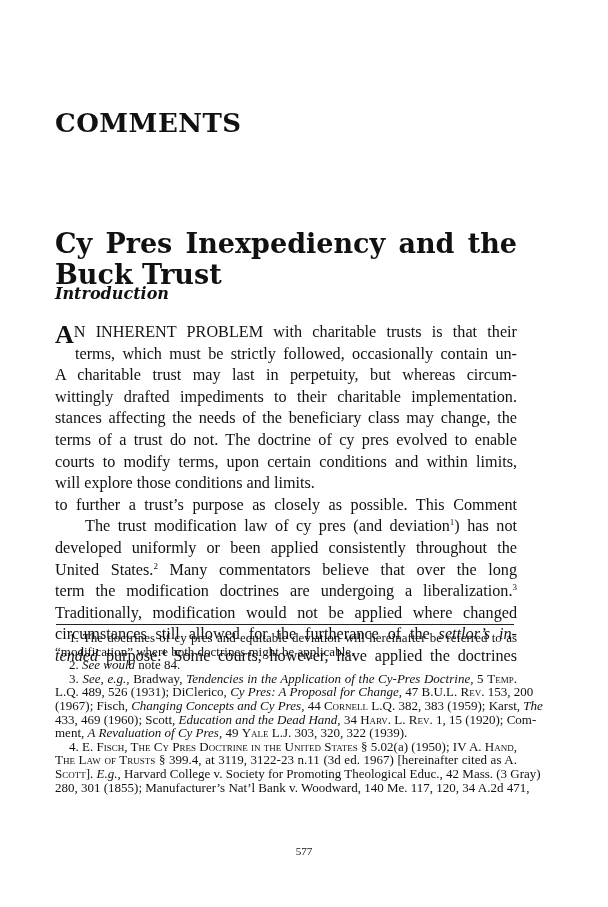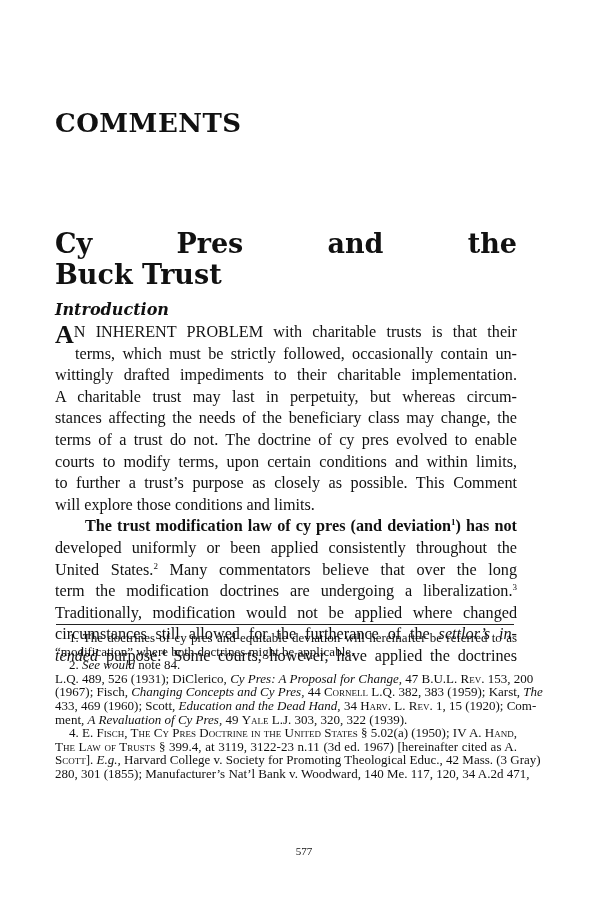--- a/index.html
+++ b/index.html
@@ -9,31 +9,31 @@
     position: absolute; left: 55px; top: 110px;
     font-family: "DejaVu Serif", serif; font-weight: bold; font-size: 26px;
     letter-spacing: 0.5px; margin: 0; line-height: 1;
   }
   .title {
     position: absolute; left: 55px; top: 228px; width: 462px; margin: 0;
     font-family: "DejaVu Serif", serif; font-weight: bold; font-size: 27px; line-height: 31px;
   }
   .title .l1 { display: flex; justify-content: space-between; text-align: right; }
   .subhead {
-    position: absolute; left: 55px; top: 300px; margin: 0;
+    position: absolute; left: 55px; top: 284px; margin: 0;
     font-family: "DejaVu Serif", serif; font-weight: bold; font-style: italic; font-size: 16px;
   }
   .body {
     position: absolute; left: 55px; top: 322px; width: 462px;
     font-family: "Liberation Serif", serif; font-size: 16.2px; line-height: 21.6px;
     text-align: justify;
   }
   .body .line { display: block; text-align: justify; text-align-last: justify; white-space: nowrap; height: 21.6px; }
   .body .line.last { text-align-last: left; }
-  .body .line.indent { padding-left: 30px; font-weight: bold; }
+  .body .line.indent { padding-left: 30px; }
   .body .line.hang { padding-left: 20px; }
   .dropcap { font-family: "Liberation Serif", serif; font-weight: bold; font-size: 26px; line-height: 16px; vertical-align: -6px; }
   sup { font-size: 9px; vertical-align: 6px; line-height: 0; }
   .rule { position: absolute; left: 56px; top: 624px; width: 458px; height: 0; border-top: 1.3px solid #222; }
   .notes {
     position: absolute; left: 55px; top: 631px; width: 462px;
     font-family: "Liberation Serif", serif; font-size: 13px; line-height: 13.6px;
   }
   .notes .line { display: block; white-space: nowrap; text-align: justify; text-align-last: justify; height: 13.6px; }
   .notes .line.first { padding-left: 14px; }
@@ -46,55 +46,57 @@
 <body>
 
 <div class="page">
 
   <h1 class="section-head">COMMENTS</h1>
 
   <h2 class="title">
     <span class="l1">
       <span>Cy</span>
       <span>Pres</span>
+      <span>Inexpediency</span>
       <span>and</span>
       <span>the</span>
     </span>
     <span>Buck Trust</span>
   </h2>
 
   <h3 class="subhead">Introduction</h3>
 
   <div class="body">
     <span class="line"><span class="dropcap">A</span><span>N INHERENT PROBLEM with charitable trusts is that their</span></span>
     <span class="line hang">terms, which must be strictly followed, occasionally contain un-</span>
+    <span class="line">A charitable trust may last in perpetuity, but whereas circum-</span>
     <span class="line">wittingly drafted impediments to their charitable implementation.</span>
-    <span class="line">A charitable trust may last in perpetuity, but whereas circum-</span>
     <span class="line">stances affecting the needs of the beneficiary class may change, the</span>
     <span class="line">terms of a trust do not. The doctrine of cy pres evolved to enable</span>
     <span class="line">courts to modify terms, upon certain conditions and within limits,</span>
+    <span class="line last">will explore those conditions and limits.</span>
     <span class="line">to further a trust’s purpose as closely as possible. This Comment</span>
-    <span class="line last">will explore those conditions and limits.</span>
 
     <span class="line indent"><span>The trust modification law of cy pres (and deviation</span><sup>1</sup><span>) has not</span></span>
     <span class="line">developed uniformly or been applied consistently throughout the</span>
     <span class="line"><span>United States.</span><sup>2</sup><span> Many commentators believe that over the long</span></span>
     <span class="line"><span>term the modification doctrines are undergoing a liberalization.</span><sup>3</sup></span>
     <span class="line">Traditionally, modification would not be applied where changed</span>
     <span class="line"><span>circumstances still allowed for the furtherance of the </span><i>settlor’s in-</i></span>
     <span class="line"><i>tended</i><span> purpose.</span><sup>4</sup><span> Some courts, however, have applied the doctrines</span></span>
   </div>
 
   <div class="rule"></div>
 
   <div class="notes">
     <span class="line first">1. The doctrines of cy pres and equitable deviation will hereinafter be referred to as</span>
     <span class="line last">“modification” where both doctrines might be applicable.</span>
     <span class="line first last"><span>2. </span><i>See would</i><span> note 84.</span></span>
     <div id="fn3">
+        <span class="line first"><span>3. </span><i>See, e.g.,</i><span> Bradway, </span><i>Tendencies in the Application of the Cy-Pres Doctrine,</i><span> 5 </span><span class="sc">Temp.</span></span>
         <span class="line"><span>L.Q. 489, 526 (1931); DiClerico, </span><i>Cy Pres: A Proposal for Change,</i><span> 47 B.U.L. </span><span class="sc">Rev.</span><span> 153, 200</span></span>
         <span class="line"><span>(1967); Fisch, </span><i>Changing Concepts and Cy Pres,</i><span> 44 </span><span class="sc">Cornell</span><span> L.Q. 382, 383 (1959); Karst, </span><i>The</i></span>
         <span class="line"><span>433, 469 (1960); Scott, </span><i>Education and the Dead Hand,</i><span> 34 </span><span class="sc">Harv.</span><span> L. </span><span class="sc">Rev.</span><span> 1, 15 (1920); Com-</span></span>
         <span class="line last"><span>ment, </span><i>A Revaluation of Cy Pres,</i><span> 49 </span><span class="sc">Yale</span><span> L.J. 303, 320, 322 (1939).</span></span>
       </div>
     <div id="fn4">
         <span class="line first"><span>4. E. </span><span class="sc">Fisch, The Cy Pres Doctrine in the United States</span><span> § 5.02(a) (1950); IV A. </span><span class="sc">Hand,</span></span>
         <span class="line"><span class="sc">The Law of Trusts</span><span> § 399.4, at 3119, 3122-23 n.11 (3d ed. 1967) [hereinafter cited as A.</span></span>
         <span class="line"><span class="sc">Scott</span><span>]. </span><i>E.g.,</i><span> Harvard College v. Society for Promoting Theological Educ., 42 Mass. (3 Gray)</span></span>
         <span class="line last"><span>280, 301 (1855); Manufacturer’s Nat’l Bank v. Woodward, 140 Me. 117, 120, 34 A.2d 471,</span></span>

